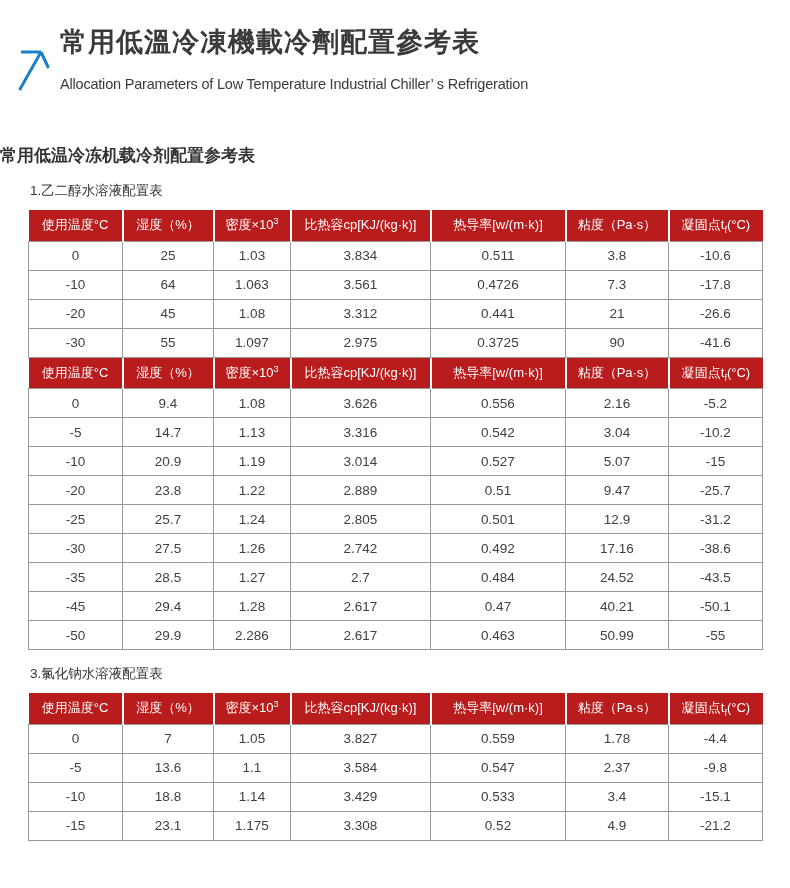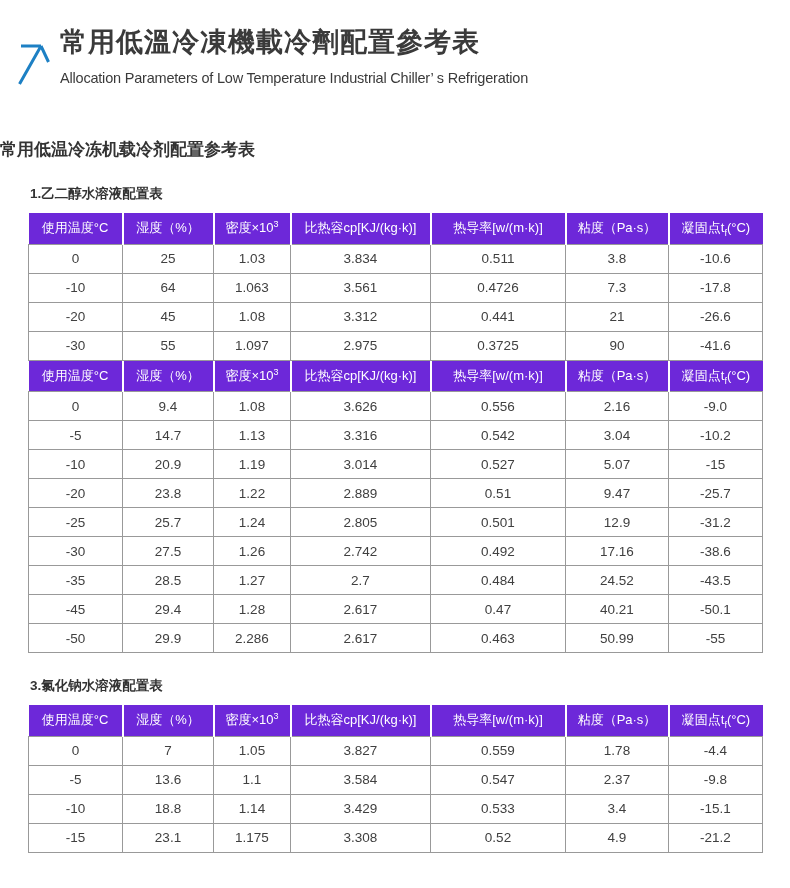--- a/index.html
+++ b/index.html
@@ -10,32 +10,32 @@
     color:#3a3a3a;
   }
   .page { width:790px; height:888px; overflow:hidden; background:#fff; }
 
   
   .brand { display:flex; align-items:flex-end; padding:27px 0 0 17px; }
   .logo { width:34px; height:52px; flex:0 0 auto; margin-top:6px; }
   .logo svg { display:block; }
   .brand-text { margin-left:9px; }
   .brand-title { font-size:27px; font-weight:700; color:#3a3a3a; letter-spacing:1px; line-height:1.15; }
-  .brand-subtitle { font-size:14.5px; font-weight:400; color:#3a3a3a; margin-top:12px; letter-spacing:-0.2px; }
+  .brand-subtitle { font-size:14.5px; font-weight:400; color:#3a3a3a; margin-top:18px; letter-spacing:-0.2px; }
 
   
   .main-title { font-size:17px; font-weight:700; color:#333; margin-top:52px; }
 
   
-  .section-label { font-size:13.5px; font-weight:700; color:#333; margin:24px 0 10px 30px; }
+  .section-label { font-size:13.5px; font-weight:400; color:#333; margin:15px 0 10px 30px; }
   table.param-table {
     width:734px; margin-left:28px; border-collapse:collapse; table-layout:fixed;
   }
   .param-table th {
-    background:#6d28d9; color:#ffffff; font-weight:400; font-size:13px;
+    background:#b91c1c; color:#ffffff; font-weight:400; font-size:13px;
     height:31px; text-align:center; border-left:2px solid #ffffff; padding:0 2px;
     vertical-align:middle;
   }
   .param-table th:first-child { border-left:none; }
   .param-table th sup { font-size:9px; vertical-align:super; }
   .param-table th sub { font-size:9px; vertical-align:sub; }
   .param-table td {
     border:1px solid #999999; text-align:center; font-size:13.5px; color:#404040;
     height:29px; vertical-align:middle; background:#ffffff; padding:0 2px;
   }
@@ -146,21 +146,21 @@
           </tr>
         </thead>
       <tbody>
           <tr>
             <td>0</td>
             <td>9.4</td>
             <td>1.08</td>
             <td>3.626</td>
             <td>0.556</td>
             <td>2.16</td>
-            <td>-9.0</td>
+            <td>-5.2</td>
           </tr>
           <tr>
             <td>-5</td>
             <td>14.7</td>
             <td>1.13</td>
             <td>3.316</td>
             <td>0.542</td>
             <td>3.04</td>
             <td>-10.2</td>
           </tr>

